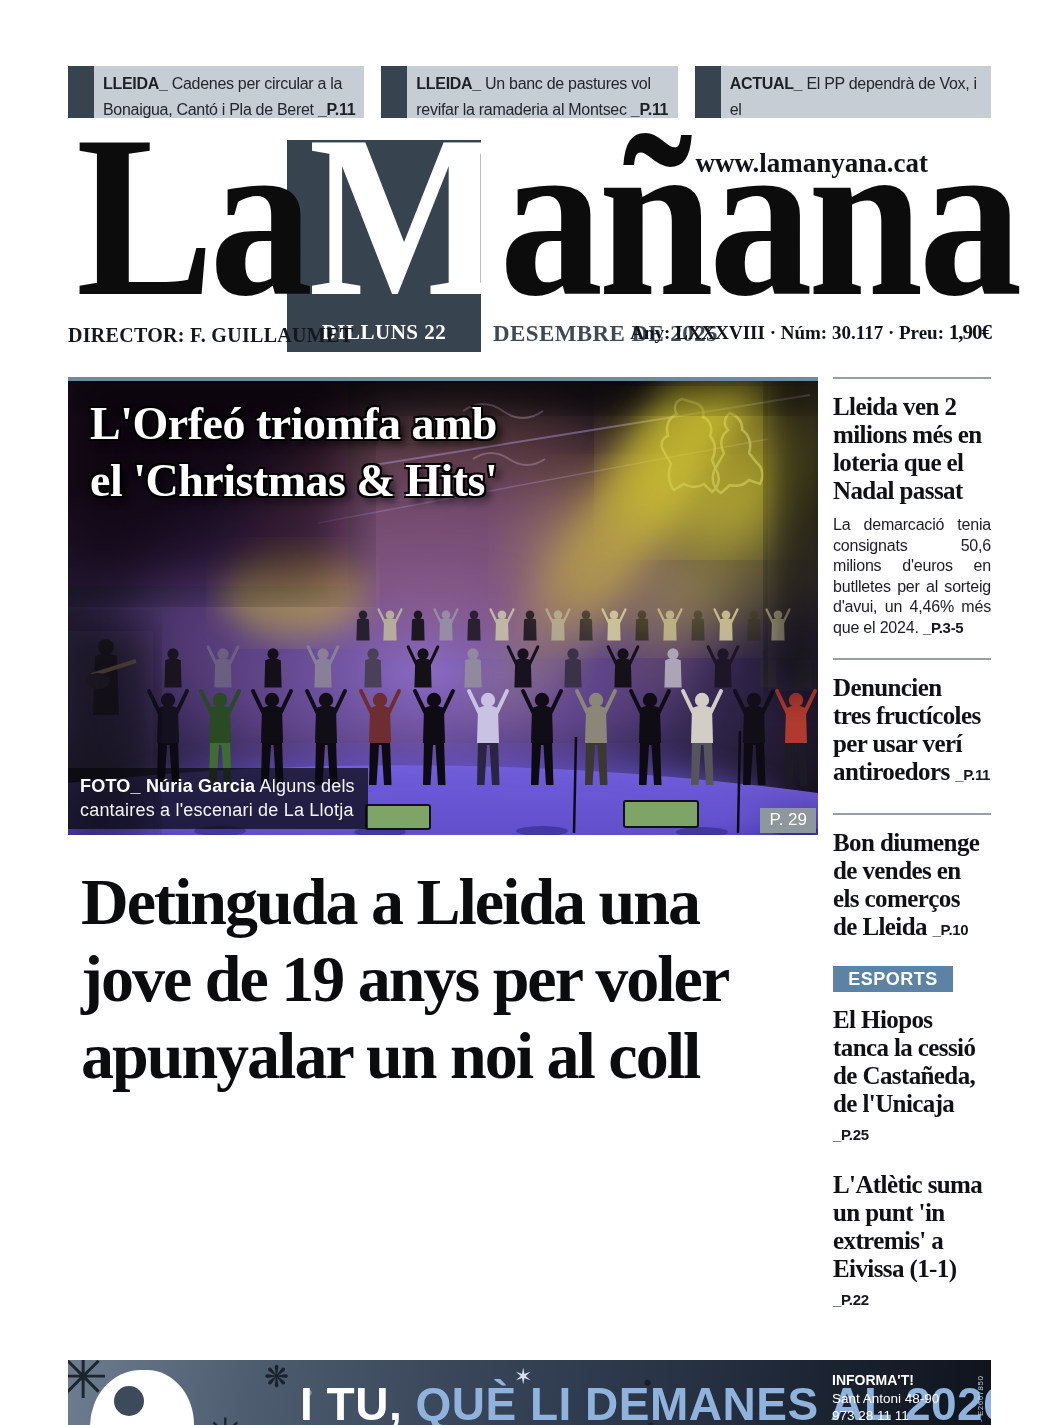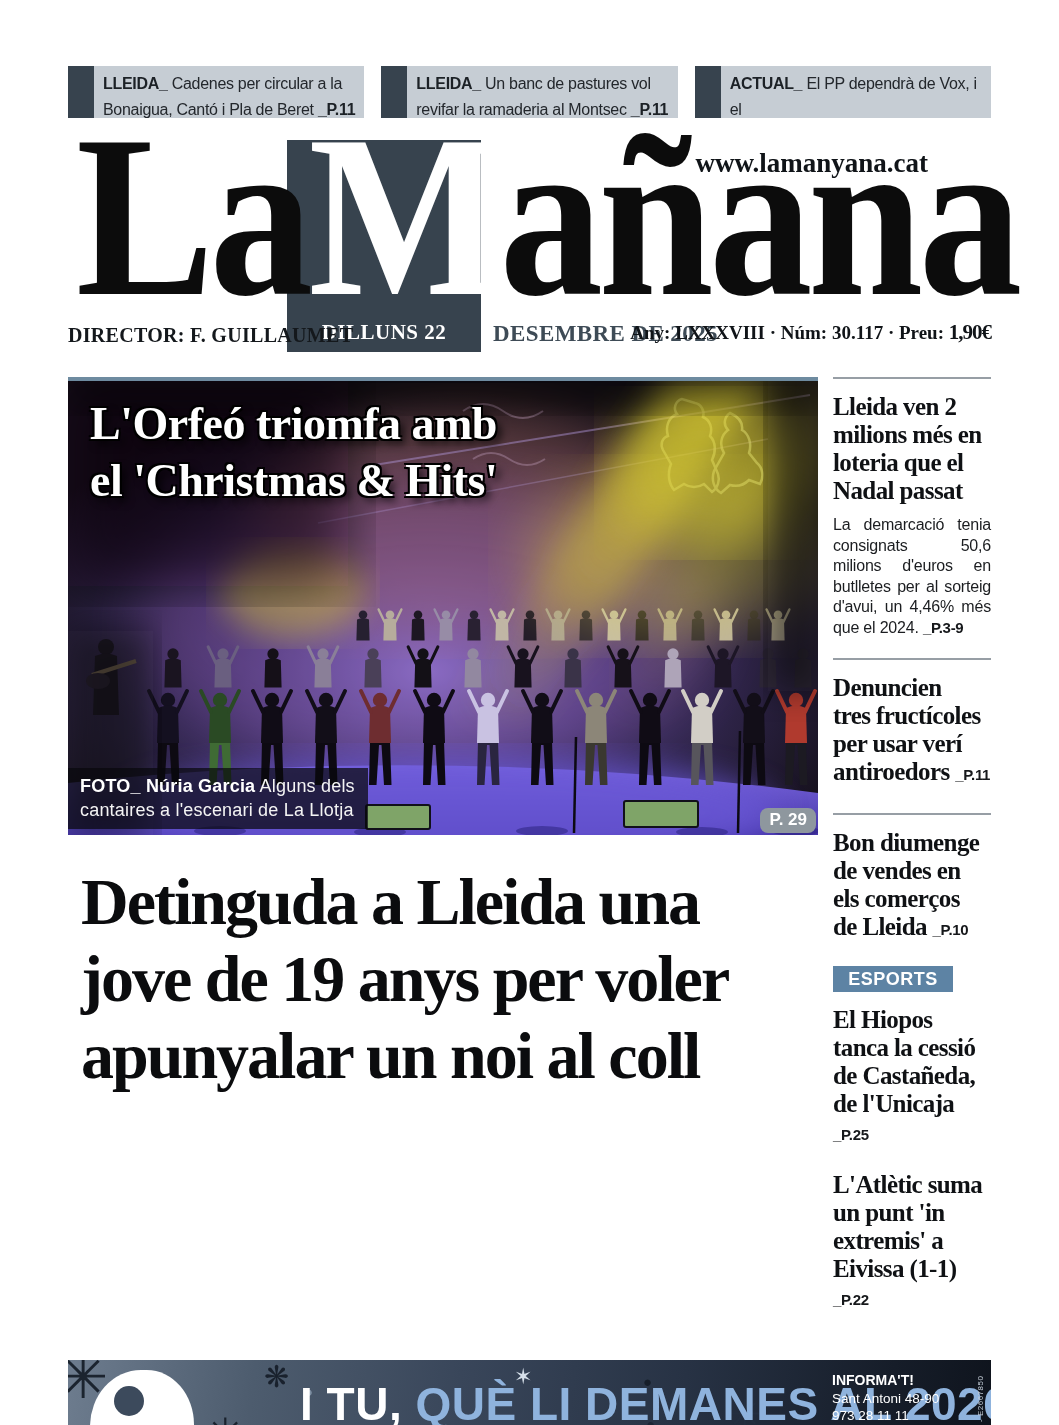--- a/index.html
+++ b/index.html
@@ -38,21 +38,21 @@
   .leftcol{width:750px;flex:0 0 750px;}
   .photo-topline{height:4px;background:#6e8ba0;}
   .photo{position:relative;width:750px;height:454px;background:#141019;overflow:hidden;}
   .photo svg{position:absolute;left:0;top:0;width:100%;height:100%;}
   .photo-headline{position:absolute;left:22px;top:14px;color:#fff;font-family:"Liberation Serif",serif;
       font-weight:bold;font-size:46px;line-height:57px;letter-spacing:-0.5px;white-space:pre-line;
       text-shadow:2px 2px 0 #000,-2px 2px 0 #000,2px -2px 0 #000,-2px -2px 0 #000,5px 5px 8px rgba(0,0,0,.85);}
   .photo-caption{position:absolute;left:0;bottom:6px;background:rgba(8,9,12,.72);color:#f4f4f4;
       padding:6px 13px 7px 12px;font-size:18px;line-height:24px;letter-spacing:0.2px;white-space:pre-line;}
   .photo-caption b{font-weight:bold;color:#fff;}
-  .badge{display:inline-block;background:#8e979e;color:#fff;font-weight:bold;font-size:17px;padding:2px 9px 3px;border-radius:8px;}
+  .badge{display:inline-block;background:#8e979e;color:#fff;font-weight:normal;font-size:17px;padding:2px 9px 3px;}
   .photo-badge{position:absolute;right:2px;bottom:2px;}
 
   
   .sidebar{width:158px;flex:0 0 158px;margin-left:15px;}
   .sb-story{border-top:2px solid #979ea5;padding-top:14px;}
   .sb-story.s1{padding-bottom:20px;}
   .sb-story.s2{padding-bottom:24px;}
   .sb-story.s3{padding-bottom:20px;border-bottom:0;}
   .sb-h{margin:0;font-family:"Liberation Serif",serif;font-weight:bold;font-size:25px;line-height:28px;
         letter-spacing:-0.6px;color:#0f1114;white-space:pre-line;}
@@ -335,21 +335,21 @@
 jove de 19 anys per voler
 apunyalar un noi al coll</h1>
     </div>
 
     <div class="sidebar">
       <div class="sb-story s1">
         <h3 class="sb-h">Lleida ven 2
 milions més en
 loteria que el
 Nadal passat</h3>
-        <p class="sb-body"><span>La demarcació tenia consignats 50,6 milions d'euros en butlletes per al sorteig d'avui, un 4,46% més que el 2024.</span> <span class="pref">_P.3-9</span></p>
+        <p class="sb-body"><span>La demarcació tenia consignats 50,6 milions d'euros en butlletes per al sorteig d'avui, un 4,46% més que el 2024.</span> <span class="pref">_P.3-5</span></p>
       </div>
       <div class="sb-story s2">
         <h3 class="sb-h"><span>Denuncien
 tres fructícoles
 per usar verí
 antiroedors</span> <span class="pref">_P.11</span></h3>
       </div>
       <div class="sb-story s3">
         <h3 class="sb-h"><span>Bon diumenge
 de vendes en

